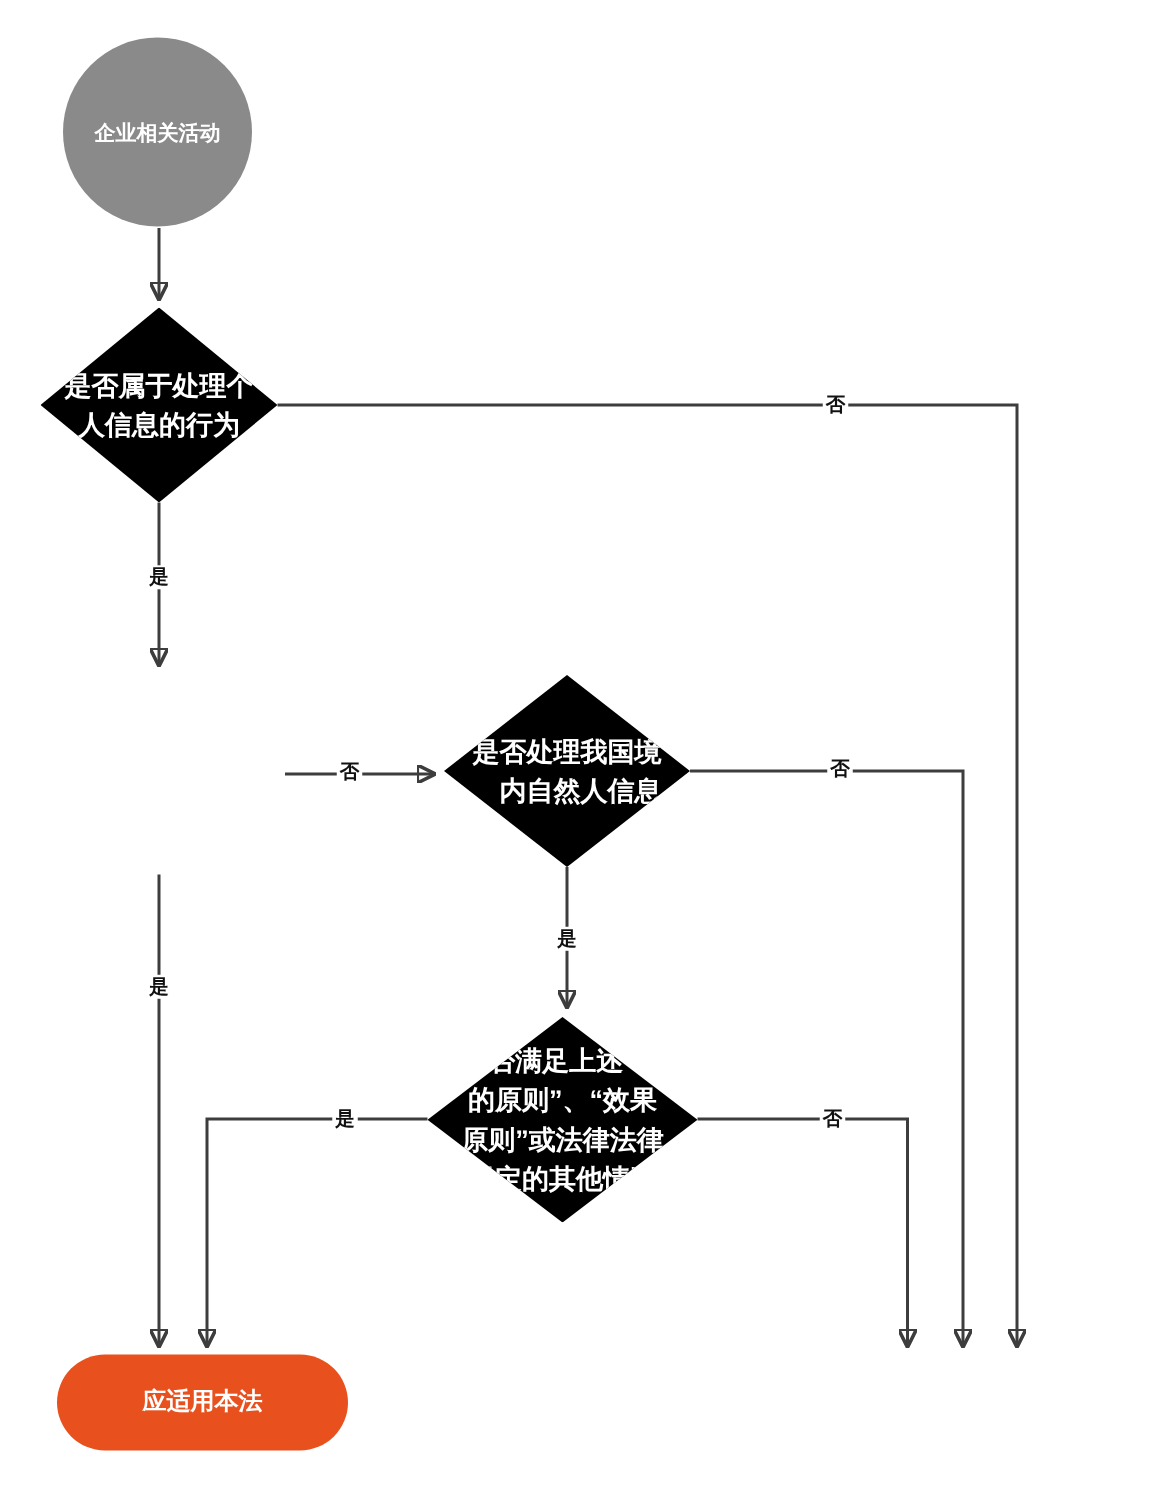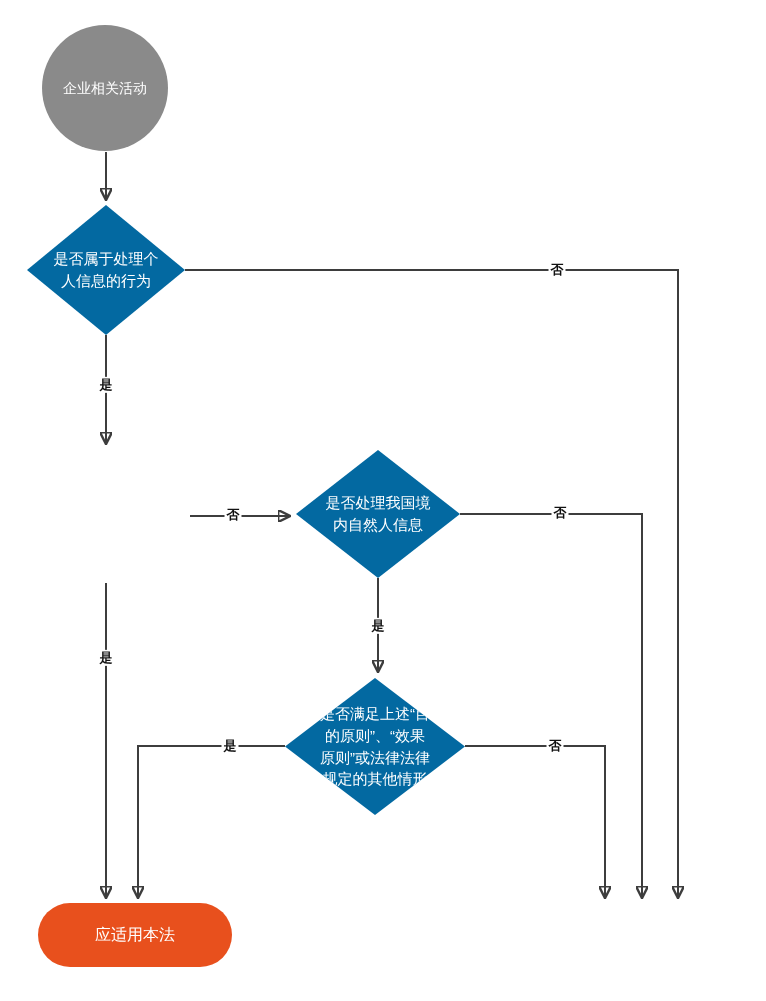--- a/index.html
+++ b/index.html
@@ -27,45 +27,45 @@
     stroke: #3d3d3d;
     stroke-width: 2;
   }
   .node {
     position: absolute;
     display: flex;
     align-items: center;
     justify-content: center;
     text-align: center;
     color: #ffffff;
-    font-weight: normal;
+    font-weight: bold;
     box-sizing: border-box;
   }
   .node .node-label {
     white-space: pre-line;
     line-height: 1.45;
   }
   .start-circle {
     left: 42px;
     top: 25px;
     width: 126px;
     height: 126px;
     border-radius: 50%;
     background: #8a8a8a;
     font-size: 14px;
   }
   .decision {
-    background: #0369a1;
+    background: #000000;
     clip-path: polygon(50% 0, 100% 50%, 50% 100%, 0 50%);
-    font-size: 15px;
+    font-size: 18px;
     padding: 10px;
   }
   .decision-1 { left: 27px;  top: 205px; width: 158px; height: 130px; }
   .decision-2 { left: 22px;  top: 450px; width: 168px; height: 133px; }
-  .decision-3 { left: 296px; top: 450px; width: 164px; height: 128px; }
+  .decision-3 { left: 296px; top: 450px; width: 164px; height: 128px; text-align: right; }
   .decision-4 { left: 285px; top: 678px; width: 180px; height: 137px; }
   .terminal {
     top: 903px;
     height: 64px;
     border-radius: 32px;
     font-size: 16px;
   }
   .terminal-apply {
     left: 38px;
     width: 194px;

